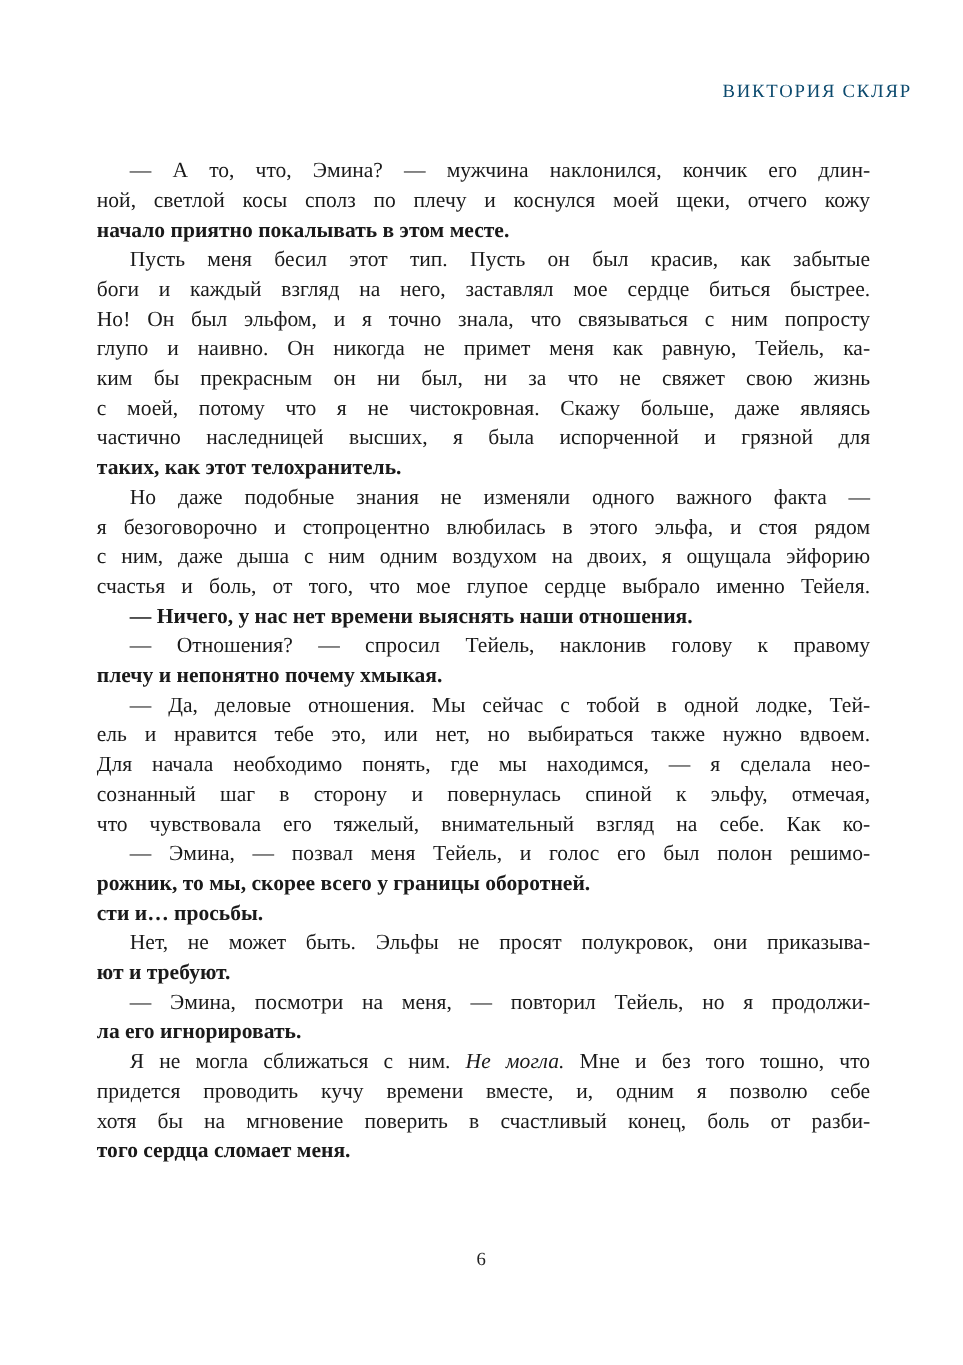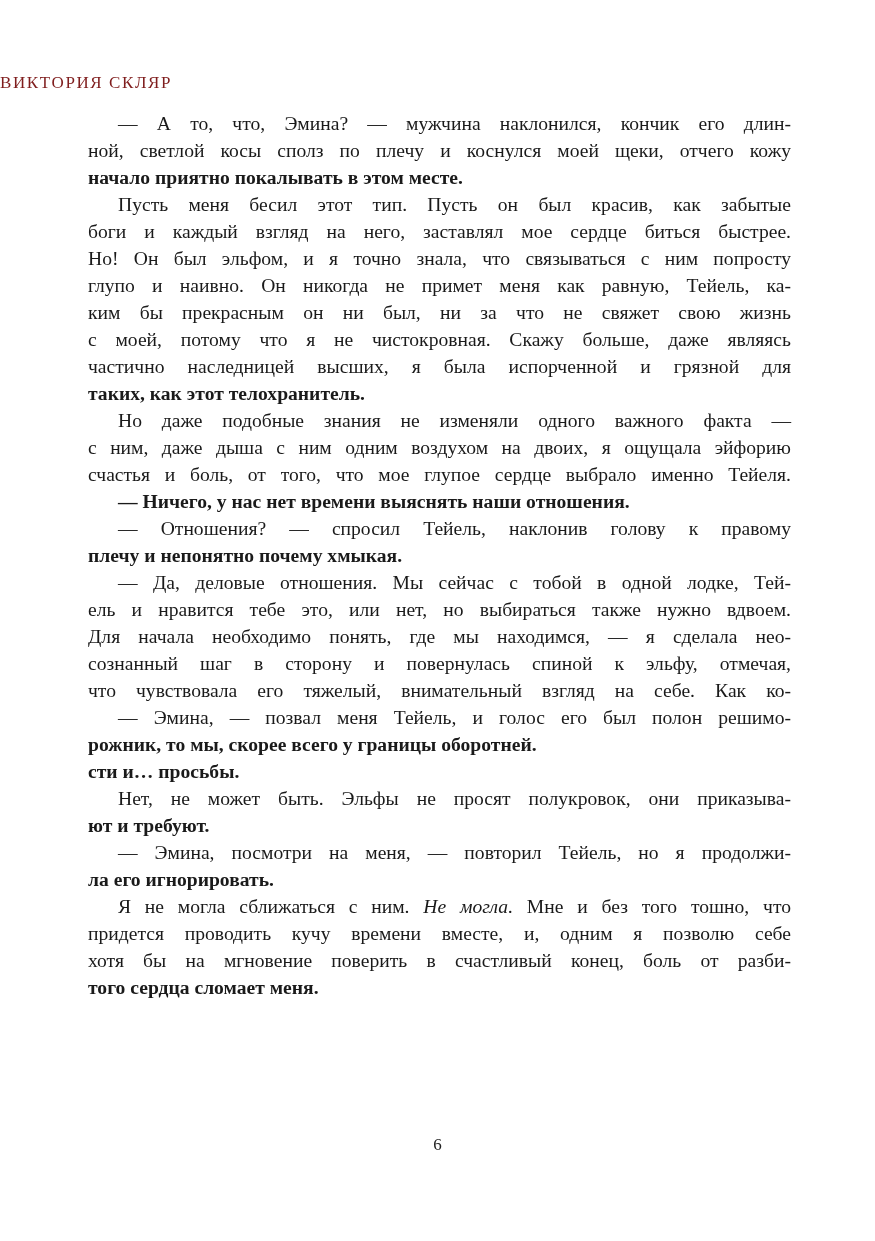--- a/index.html
+++ b/index.html
@@ -1,19 +1,19 @@
 <!DOCTYPE html>
 <html><head>
 <meta charset="utf-8">
 <style>
   html, body { margin: 0; padding: 0; background: #ffffff; }
   body { width: 875px; height: 1241px; position: relative; overflow: hidden; }
   .page { position: absolute; left: 0; top: 0; width: 875px; height: 1241px; background: #fff; color: #1a1a1a; font-family: "Liberation Serif", "DejaVu Serif", serif; }
-  .running-head { position: absolute; top: 73px; left: 0; width: 829px; text-align: left; font-size: 17px; letter-spacing: 1.6px; color: #7f1d1d; }
-  .body-text { position: absolute; left: 88px; top: 110px; width: 703px; }
+  .running-head { position: absolute; top: 73px; left: 0; width: 829px; text-align: right; font-size: 17px; letter-spacing: 1.6px; color: #0c4a6e; }
+  .body-text { position: absolute; left: 88px; top: 142px; width: 703px; }
   .line { height: 27px; line-height: 27px; font-size: 19.6px; white-space: nowrap; text-align: justify; text-align-last: justify; overflow: visible; }
   .line.last { text-align-last: left; font-weight: bold; }
   .line.indent { padding-left: 30px; }
   .line em { }
   .folio { position: absolute; top: 1135px; left: 0; width: 875px; text-align: center; font-size: 17px; color: #222; }
 </style>
 </head>
 <body>
 
 <div class="page">
@@ -25,20 +25,21 @@
       <div class="line last">начало приятно покалывать в этом месте.</div>
       <div class="line indent">Пусть меня бесил этот тип. Пусть он был красив, как забытые</div>
       <div class="line">боги и каждый взгляд на него, заставлял мое сердце биться быстрее.</div>
       <div class="line">Но! Он был эльфом, и я точно знала, что связываться с ним попросту</div>
       <div class="line">глупо и наивно. Он никогда не примет меня как равную, Тейель, ка-</div>
       <div class="line">ким бы прекрасным он ни был, ни за что не свяжет свою жизнь</div>
       <div class="line">с моей, потому что я не чистокровная. Скажу больше, даже являясь</div>
       <div class="line">частично наследницей высших, я была испорченной и грязной для</div>
       <div class="line last">таких, как этот телохранитель.</div>
       <div class="line indent">Но даже подобные знания не изменяли одного важного факта —</div>
+      <div class="line">я безоговорочно и стопроцентно влюбилась в этого эльфа, и стоя рядом</div>
       <div class="line">с ним, даже дыша с ним одним воздухом на двоих, я ощущала эйфорию</div>
       <div class="line">счастья и боль, от того, что мое глупое сердце выбрало именно Тейеля.</div>
       <div class="line indent last">— Ничего, у нас нет времени выяснять наши отношения.</div>
       <div class="line indent">— Отношения? — спросил Тейель, наклонив голову к правому</div>
       <div class="line last">плечу и непонятно почему хмыкая.</div>
       <div class="line indent">— Да, деловые отношения. Мы сейчас с тобой в одной лодке, Тей-</div>
       <div class="line">ель и нравится тебе это, или нет, но выбираться также нужно вдвоем.</div>
       <div class="line">Для начала необходимо понять, где мы находимся, — я сделала нео-</div>
       <div class="line">сознанный шаг в сторону и повернулась спиной к эльфу, отмечая,</div>
       <div class="line">что чувствовала его тяжелый, внимательный взгляд на себе. Как ко-</div>

